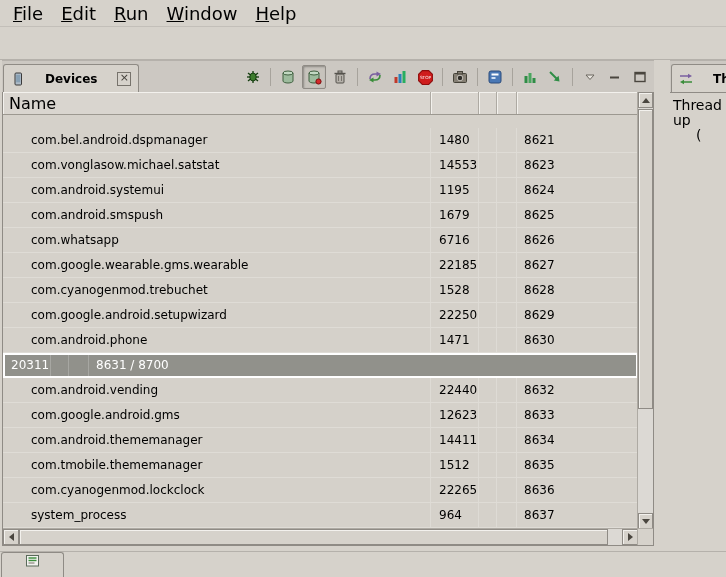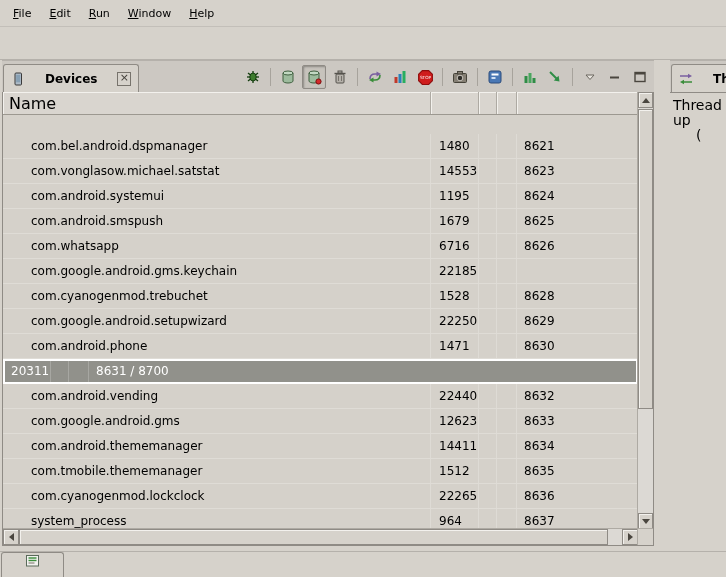--- a/index.html
+++ b/index.html
@@ -2,21 +2,21 @@
 <html><head>
 <meta charset="utf-8">
 <style>
   html,body{margin:0;padding:0;}
   .window{position:relative;width:726px;height:577px;background:#d6d2cb;overflow:hidden;
           font-family:"DejaVu Sans","Liberation Sans",sans-serif;font-size:12px;color:#000;}
 
   
   .menubar{position:absolute;top:0;left:0;right:0;height:26px;display:flex;align-items:center;
            padding-left:4px;background:#d6d2cb;border-bottom:1px solid #c3bfb9;}
-  .menu-item{display:inline-block;padding:4px 9px;font-size:11px;cursor:default;}
+  .menu-item{display:inline-block;padding:4px 9px;font-size:18px;cursor:default;}
   .menu-item::first-letter{text-decoration:underline;}
 
   
   .toolbar-strip{position:absolute;top:27px;left:0;right:0;height:32px;background:#d6d2cb;
                  border-bottom:1px solid #b5b1ab;}
 
   
   .devices-panel{position:absolute;top:60px;left:2px;width:652px;bottom:31px;}
   .tabstrip{position:absolute;top:0;left:0;right:0;height:32px;background:#ccc8c2;
             border-top:1px solid #b5b1ab;border-bottom:1px solid #9c9890;}
@@ -36,21 +36,21 @@
                 border-top:none;background:#d5d1ca;}
 
   
   .thead{position:absolute;top:0;left:0;right:15px;height:22px;display:flex;background:#d9d5cf;
          border-bottom:1px solid #9c9890;}
   .th{box-sizing:border-box;border-right:1px solid #aeaaa3;box-shadow:inset 1px 1px 0 #f3f1ed;
       display:flex;align-items:center;padding-left:6px;font-size:16px;white-space:nowrap;overflow:hidden;}
   .col-name{width:428px;} .col-pid{width:48px;} .col-a{width:18px;} .col-b{width:20px;} .col-port{flex:1;}
 
   
-  .tbody{position:absolute;top:22px;left:0;right:15px;bottom:16px;overflow:hidden;padding-top:20px;}
+  .tbody{position:absolute;top:22px;left:0;right:15px;bottom:16px;overflow:hidden;padding-top:14px;}
   .row{display:flex;height:25px;align-items:center;box-sizing:border-box;border-bottom:1px solid #dfdcd6;}
   .cell{box-sizing:border-box;height:100%;display:flex;align-items:center;white-space:nowrap;
         overflow:hidden;border-right:1px solid #dedbd5;}
   .c-name{width:428px;padding-left:28px;} .c-pid{width:48px;padding-left:8px;}
   .c-a{width:18px;} .c-b{width:20px;} .c-port{flex:1;padding-left:7px;border-right:none;}
   .row.selected{background:#91918b;color:#fff;outline:2px solid #ffffff;outline-offset:-2px;}
   .row.selected .cell{border-right-color:rgba(255,255,255,.2);}
 
   
   .btn3d{background:#d6d2cb;border:1px solid #8f8b85;box-shadow:inset 1px 1px 0 #f3f1ed;
@@ -266,24 +266,25 @@
     <div class="cell c-port">8625</div>
   </div>
           <div class="row">
     <div class="cell c-name">com.whatsapp</div>
     <div class="cell c-pid">6716</div>
     <div class="cell c-a"></div>
     <div class="cell c-b"></div>
     <div class="cell c-port">8626</div>
   </div>
           <div class="row">
-    <div class="cell c-name">com.google.android.gms.keychain</div>
+    <div class="cell c-name">com.google.wearable.gms.wearable</div>
     <div class="cell c-pid">22185</div>
     <div class="cell c-a"></div>
     <div class="cell c-b"></div>
+    <div class="cell c-port">8627</div>
   </div>
           <div class="row">
     <div class="cell c-name">com.cyanogenmod.trebuchet</div>
     <div class="cell c-pid">1528</div>
     <div class="cell c-a"></div>
     <div class="cell c-b"></div>
     <div class="cell c-port">8628</div>
   </div>
           <div class="row">
     <div class="cell c-name">com.google.android.setupwizard</div>

